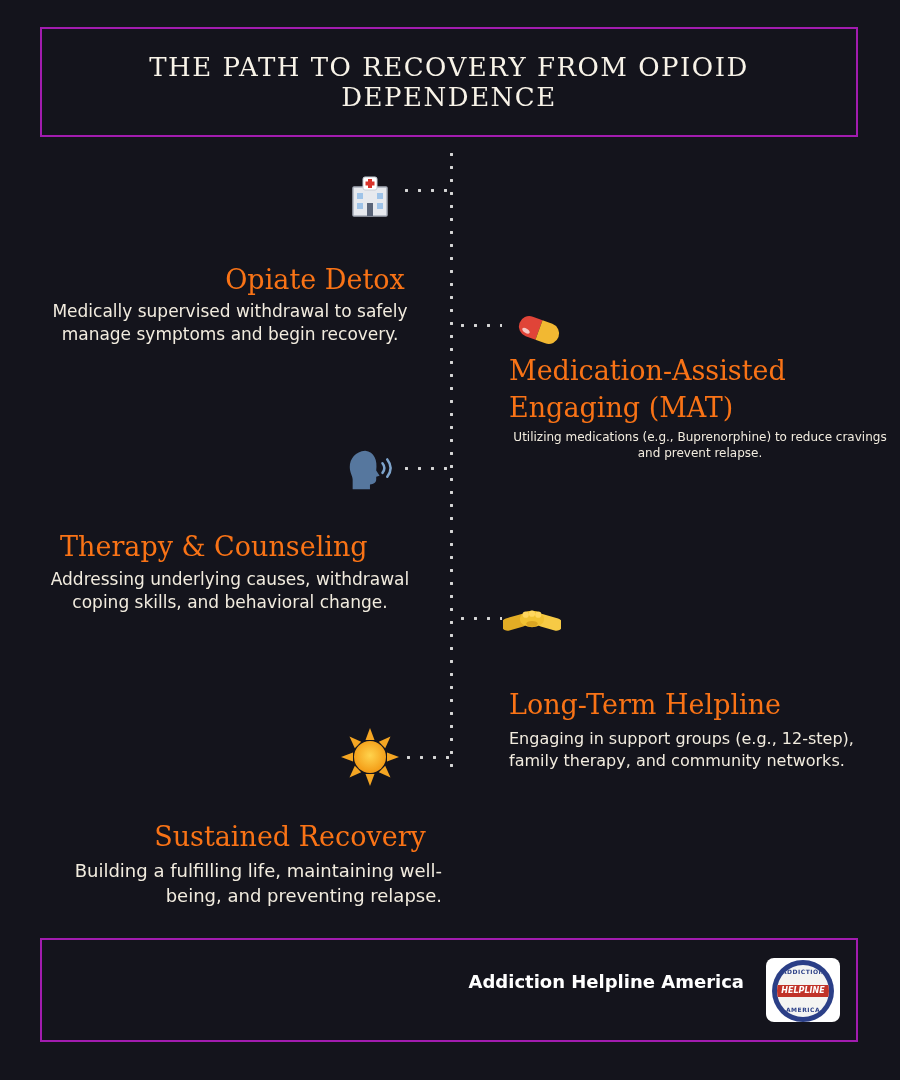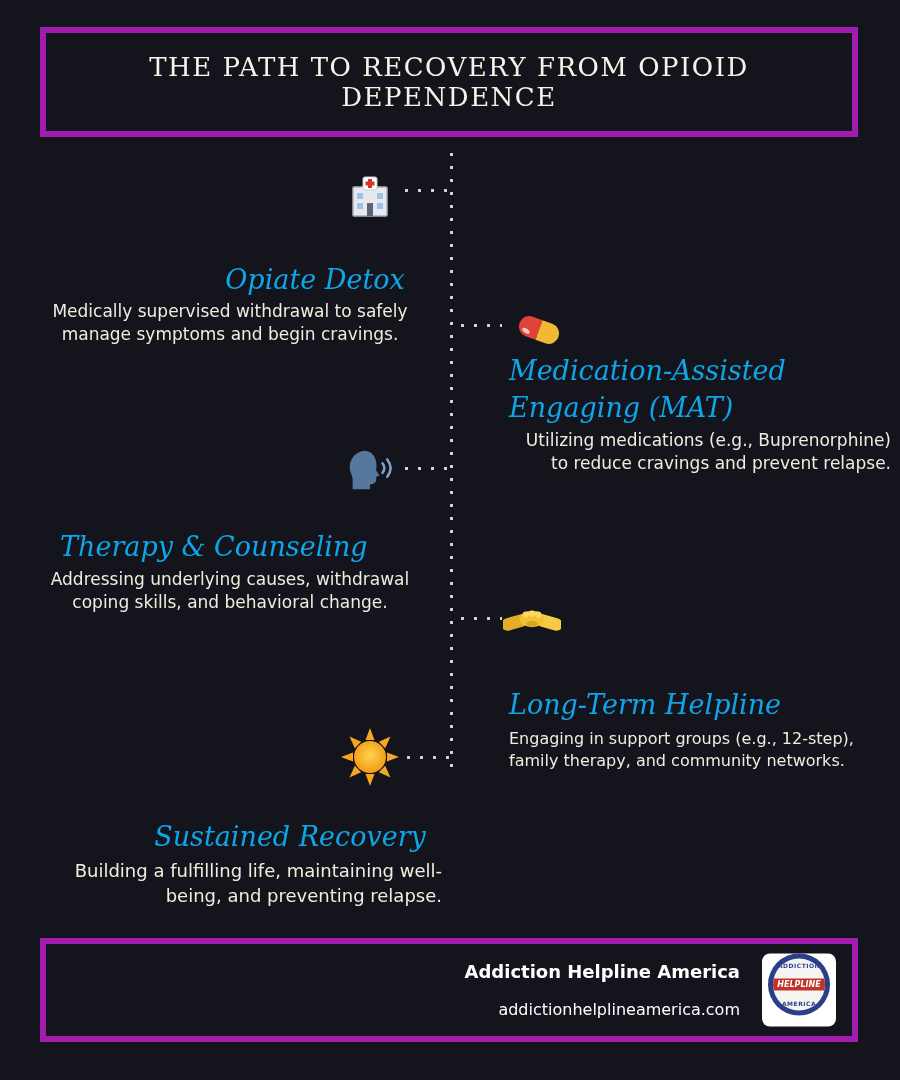--- a/index.html
+++ b/index.html
@@ -5,21 +5,21 @@
   * { margin:0; padding:0; box-sizing:border-box; }
   html,body { width:900px; height:1080px; }
   body {
     background:#14141c;
     font-family:"DejaVu Sans","Liberation Sans",sans-serif;
     color:#f4eee3;
     overflow:hidden;
   }
   .canvas { position:relative; width:900px; height:1080px; background:#14141c; overflow:hidden; }
 
-  .frame { position:absolute; border:6px solid #a21caf; background:transparent; }
+  .frame { position:absolute; border:2px solid #a21caf; background:transparent; }
 
   .header-box { left:40px; top:27px; width:818px; height:110px; display:flex; align-items:center; justify-content:center; }
   .header-title {
     font-family:"DejaVu Serif","Liberation Serif",serif;
     font-weight:500; font-size:26px; letter-spacing:1.5px;
     color:#f8f3e8; text-align:center; padding:0 20px;
   }
 
   .vdots {
     position:absolute; left:450px; top:148px; width:3px; height:624px;
@@ -40,46 +40,46 @@
   .icon { position:absolute; display:block; line-height:0; }
   .ic1 { left:346px; top:172px; }
   .ic2 { left:512px; top:303px; }
   .ic3 { left:344px; top:446px; }
   .ic4 { left:503px; top:597px; }
   .ic5 { left:341px; top:728px; }
 
   .stage-title {
     position:absolute;
     font-family:"DejaVu Serif","Liberation Serif",serif;
-    font-weight:500; font-size:27px; color:#0ea5e9; line-height:1.38;font-style:italic;
+    font-weight:500; font-size:27px; color:#f97316; line-height:1.38;
   }
   .t1 { left:115px; top:261px; width:400px; text-align:center; }
   .t2 { left:509px; top:352px; width:300px; text-align:left; }
   .t3 { left:60px;  top:528px; width:400px; text-align:left; }
   .t4 { left:509px; top:686px; width:360px; text-align:left; }
   .t5 { left:90px;  top:818px; width:400px; text-align:center; }
 
   .stage-desc { position:absolute; font-size:17px; line-height:1.35; color:#f2ecdf; }
   .d1 { left:38px;  top:300px; width:384px; text-align:center; }
-  .d2 { left:509px; top:429px; width:382px; text-align:right; font-size:17px; }
+  .d2 { left:509px; top:429px; width:382px; text-align:center; font-size:12px; }
   .d3 { left:38px;  top:568px; width:384px; text-align:center; }
   .d4 { left:509px; top:728px; width:382px; text-align:left; font-size:16px; }
   .d5 { left:62px;  top:858px; width:380px; text-align:right; font-size:18px; line-height:1.4; }
 
   .footer-box { left:40px; top:938px; width:818px; height:104px; }
   .footer-textblock {
     position:absolute; right:112px; top:50%; transform:translateY(-50%);
     text-align:right; color:#ffffff;
   }
   .footer-org { font-size:18px; font-weight:bold; margin-bottom:18px; }
   .footer-site { font-size:16px; font-weight:normal; }
   .footer-logo {
     position:absolute; right:16px; top:50%; transform:translateY(-50%);
-    width:74px; height:73px; background:#ffffff; border-radius:8px;
-    display:flex; align-items:flex-start; justify-content:center;
+    width:74px; height:64px; background:#ffffff; border-radius:8px;
+    display:flex; align-items:flex-end; justify-content:center;
   }
   .seal {
     width:62px; height:62px; border-radius:50%; background:#2b3f87;
     display:flex; align-items:center; justify-content:center;
   }
   .seal-inner {
     width:52px; height:52px; border-radius:50%; background:#f4f4f2;
     display:flex; flex-direction:column; align-items:center; justify-content:space-between;
     padding:4px 0; overflow:hidden;
   }
@@ -109,21 +109,21 @@
         <rect x="19.5" y="9.5" width="9" height="4" fill="#d8342c"></rect>
         <rect x="11" y="21" width="6" height="6" fill="#9fc3e8"></rect>
         <rect x="31" y="21" width="6" height="6" fill="#9fc3e8"></rect>
         <rect x="11" y="31" width="6" height="6" fill="#9fc3e8"></rect>
         <rect x="31" y="31" width="6" height="6" fill="#9fc3e8"></rect>
         <rect x="21" y="31" width="6" height="13" fill="#5a6478"></rect>
       </svg>
     </span>
     <span class="hdots hd1"></span>
     <h2 class="stage-title t1">Opiate Detox</h2>
-    <p class="stage-desc d1">Medically supervised withdrawal to safely manage symptoms and begin cravings.</p>
+    <p class="stage-desc d1">Medically supervised withdrawal to safely manage symptoms and begin recovery.</p>
   </section>
 
   <section>
     <span class="icon ic2">
       <svg width="54" height="54" viewBox="0 0 52 52">
         <g transform="rotate(-70 26 26)">
           <path d="M16 26 V16 A10 10 0 0 1 36 16 V26 Z" fill="#e04438"></path>
           <path d="M16 26 V36 A10 10 0 0 0 36 36 V26 Z" fill="#f2b832"></path>
           <ellipse cx="21" cy="14.5" rx="2" ry="4" fill="#ffffff" opacity="0.7" transform="rotate(14 21 14.5)"></ellipse>
         </g>
@@ -187,21 +187,20 @@
       </svg>
     </span>
     <span class="hdots hd5"></span>
     <h2 class="stage-title t5">Sustained Recovery</h2>
     <p class="stage-desc d5">Building a fulfilling life, maintaining well-being, and preventing relapse.</p>
   </section>
 
   <footer class="frame footer-box">
     <div class="footer-textblock">
       <div class="footer-org">Addiction Helpline America</div>
-      <div class="footer-site">addictionhelplineamerica.com</div>
     </div>
     <div class="footer-logo">
       <div class="seal">
         <div class="seal-inner">
           <span class="seal-top">ADDICTION</span>
           <span class="seal-band">HELPLINE</span>
           <span class="seal-bottom">AMERICA</span>
         </div>
       </div>
     </div>

